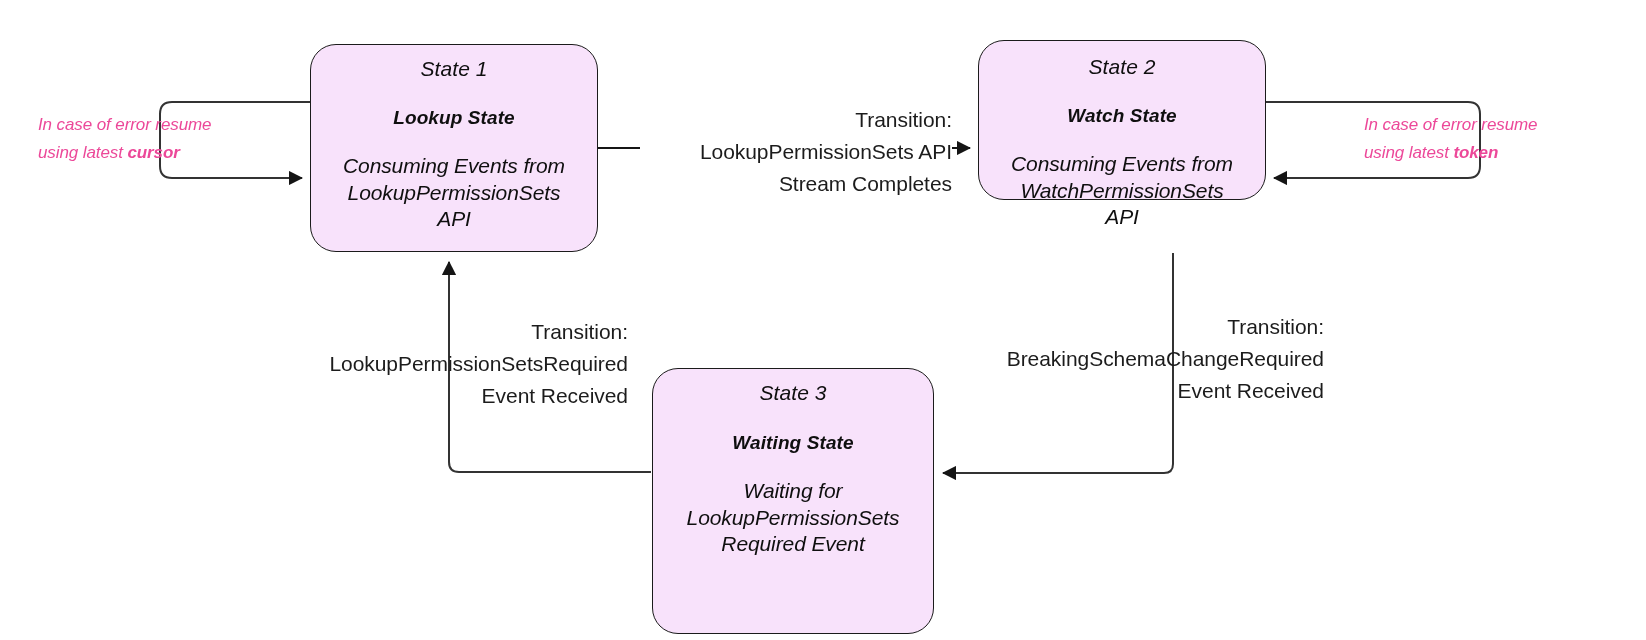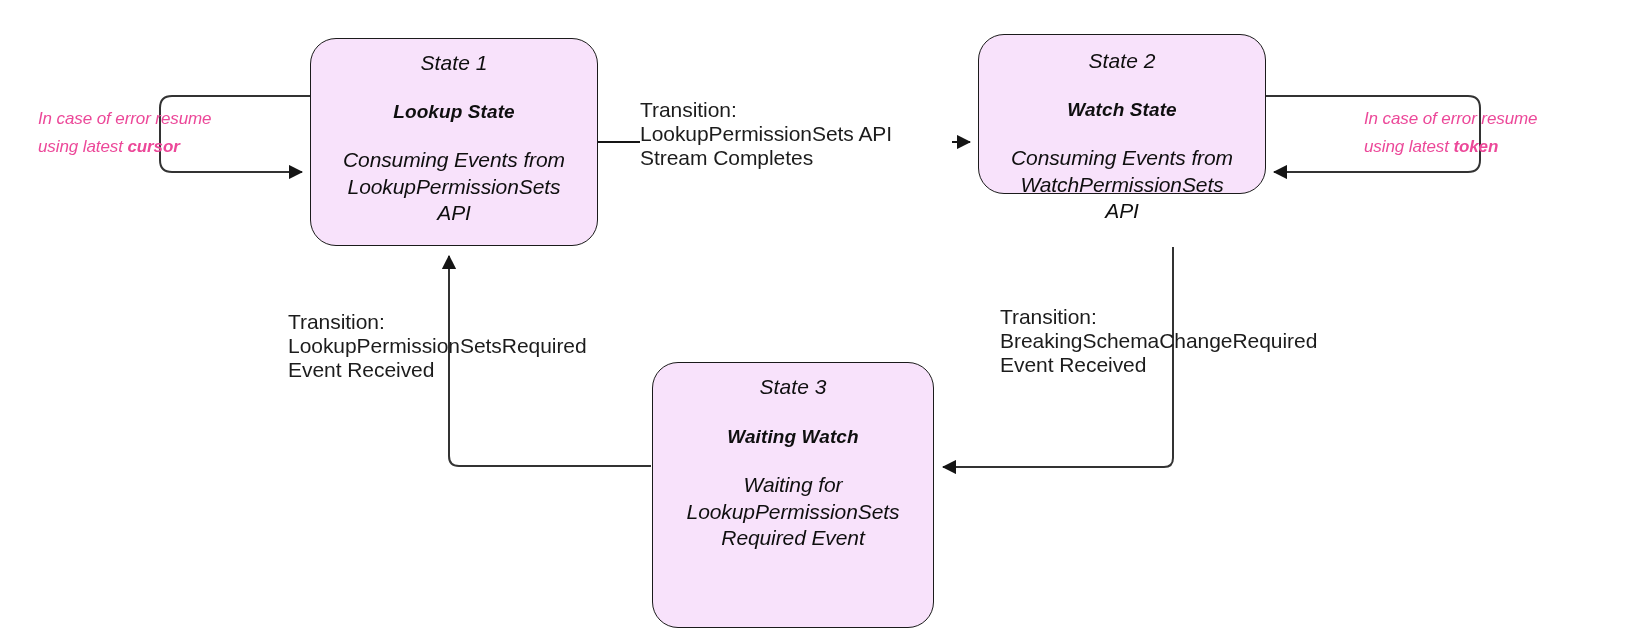--- a/index.html
+++ b/index.html
@@ -12,20 +12,21 @@
     height: 640px;
     position: relative;
     overflow: hidden;
     font-family: "Liberation Sans", sans-serif;
     color: #0f0f0f;
   }
 
   #diagram-root {
     position: absolute;
     inset: 0;
+    margin-top: 6px;
   }
 
   svg.edges {
     position: absolute;
     left: 0;
     top: 0;
     width: 1646px;
     height: 640px;
     pointer-events: none;
   }
@@ -78,23 +79,23 @@
   #state-2 .state-title { margin-top: 23px; }
   #state-2 .state-desc  { margin-top: 22px; }
 
   #state-3 .state-index { margin-top: 11px; }
   #state-3 .state-title { margin-top: 24px; }
   #state-3 .state-desc  { margin-top: 22px; }
 
   
   .edge-label {
     position: absolute;
-    text-align: left;
+    text-align: right;
     font-size: 21px;
-    line-height: 24px;
+    line-height: 32px;
     letter-spacing: -.05px;
     color: #1c1c1c;
     white-space: pre-line;
     z-index: 4;
   }
   .edge-label.boxed-bg {
     background: #ffffff;
   }
 
   .loop-label {
@@ -159,21 +160,21 @@
   <div class="state-box" id="state-2">
     <div class="state-index">State 2</div>
     <div class="state-title">Watch State</div>
     <div class="state-desc">Consuming Events from
 WatchPermissionSets
 API</div>
   </div>
 
   <div class="state-box" id="state-3">
     <div class="state-index">State 3</div>
-    <div class="state-title">Waiting Watch</div>
+    <div class="state-title">Waiting State</div>
     <div class="state-desc">Waiting for
 LookupPermissionSets
 Required Event</div>
   </div>
 
   <div class="edge-label boxed-bg" id="label-lookup-to-watch">Transition:
 LookupPermissionSets API
 Stream Completes</div>
 
   <div class="edge-label" id="label-watch-to-waiting">Transition:

